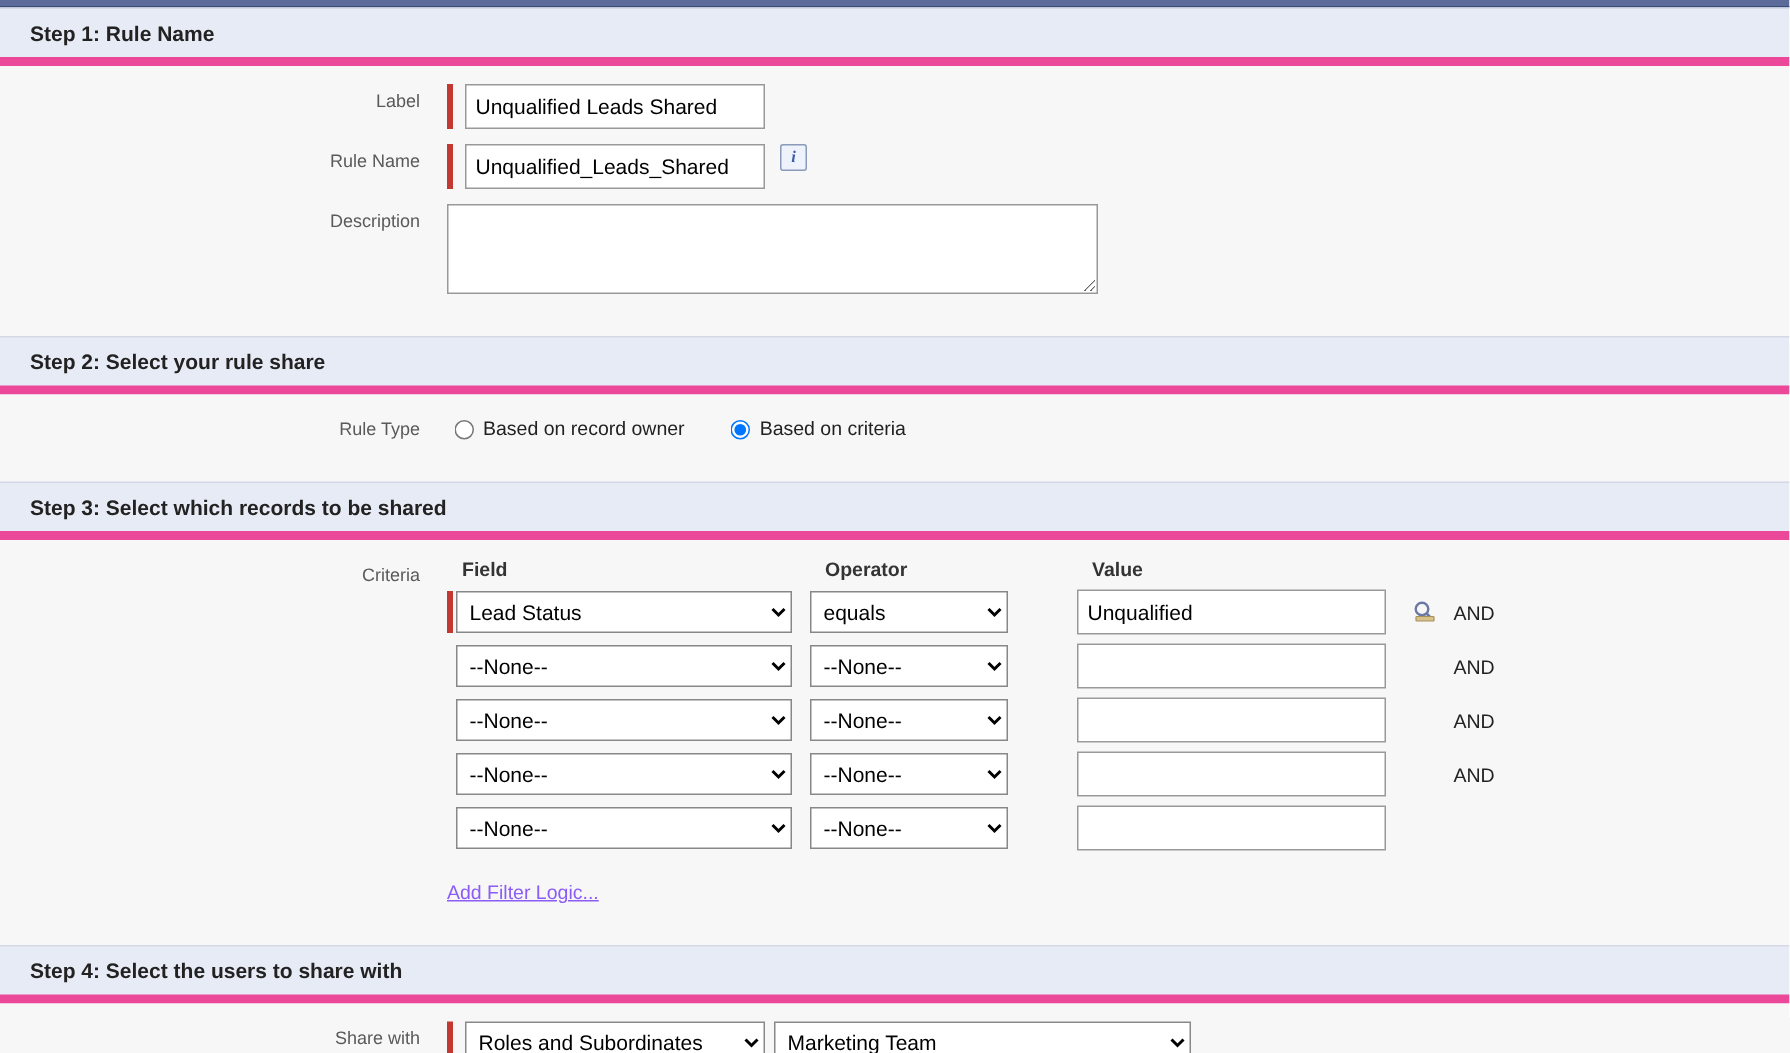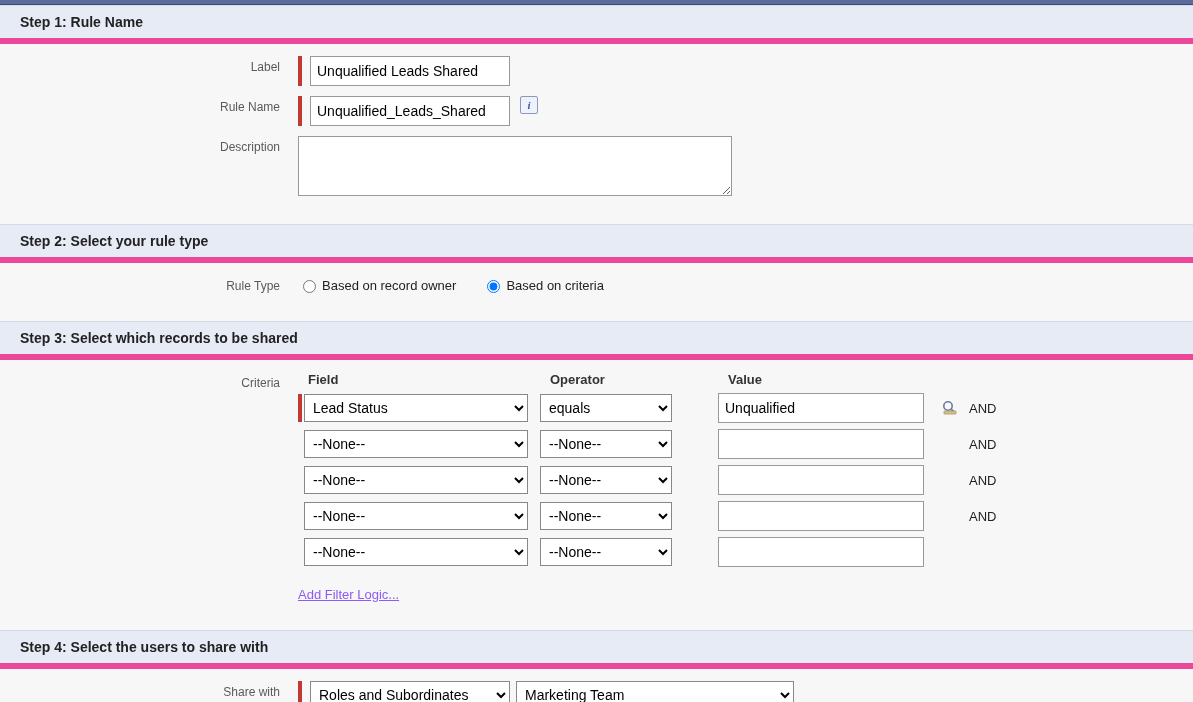--- a/index.html
+++ b/index.html
@@ -57,21 +57,21 @@
       </div>
     </div>
     <div class="row">
       <div class="lbl">Description</div>
       <div class="ctl">
         <textarea style=""></textarea>
       </div>
     </div>
   </div>
 
-  <div class="step-hdr">Step 2: Select your rule type</div>
+  <div class="step-hdr">Step 2: Select your rule share</div>
   <div class="section-body">
     <div class="row">
       <div class="lbl">Rule Type</div>
       <div class="ctl" style="padding-top:2px">
         <label class="radio-wrap">
           <input type="radio" name="rtype" style="">
           <span>Based on record owner</span>
         </label>
         <label class="radio-wrap">
           <input type="radio" name="rtype" checked="" style="">

